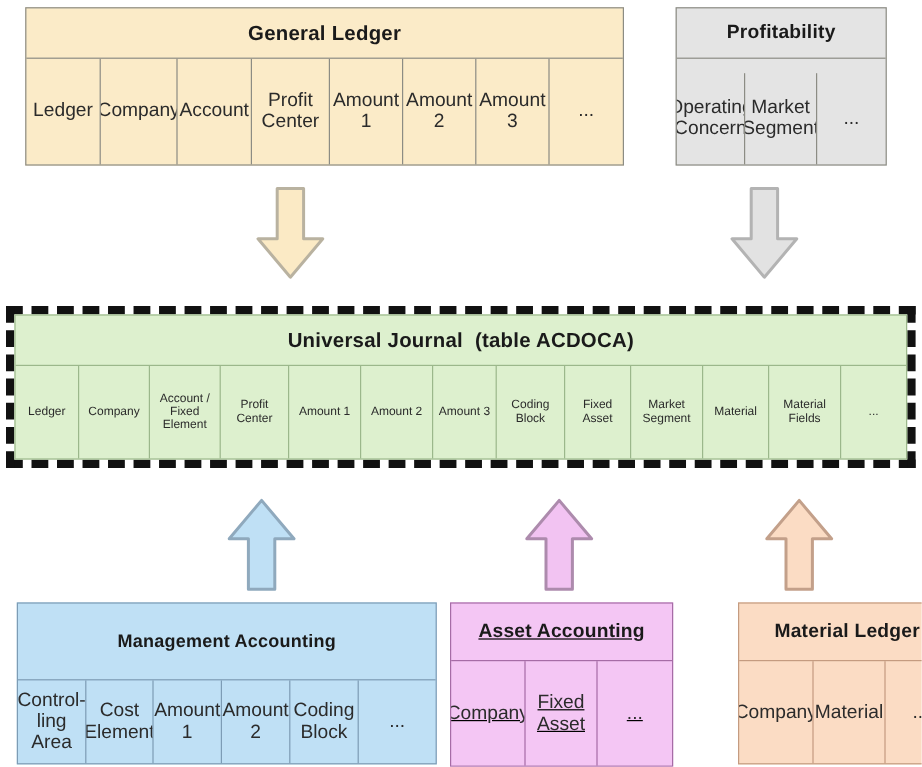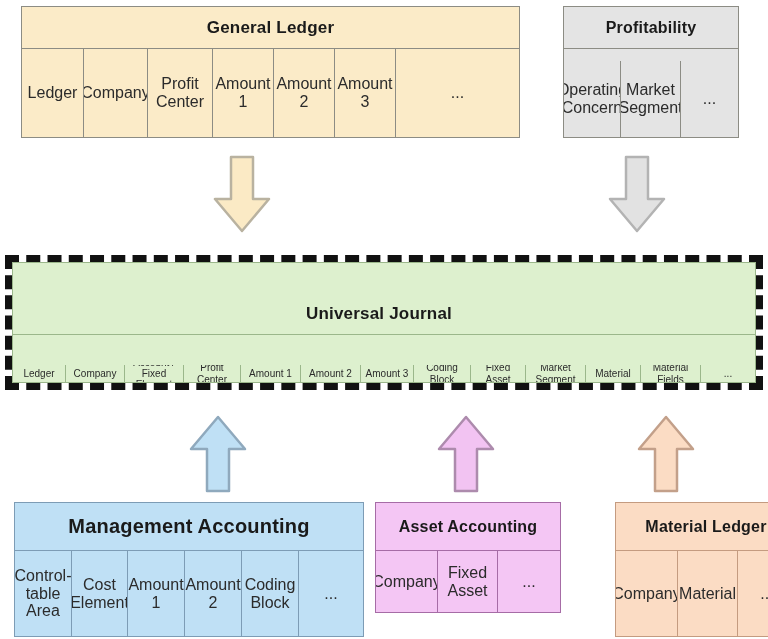--- a/index.html
+++ b/index.html
@@ -68,40 +68,40 @@
   .theme-pink   { background: #f4c6f4; }
   .theme-peach  { background: #fbdcc4; }
 
   .theme-blue  { border-color: #7d9cb5; }
   .theme-blue .card-title, .theme-blue .col { border-color: #7d9cb5; }
   .theme-pink  { border-color: #a66ca6; }
   .theme-pink .card-title, .theme-pink .col { border-color: #a66ca6; }
   .theme-peach { border-color: #c49b80; }
   .theme-peach .card-title, .theme-peach .col { border-color: #c49b80; }
   .theme-green { border-color: #9bb78b; }
-  .theme-green .card-title, .theme-green .col { border-color: #9bb78b; margin-top: 30px; }
+  .theme-green .card-title, .theme-green .col { border-color: #9bb78b; }
 
   
   #card-general-ledger {
     left: 21px; top: 6px; width: 499px; height: 132px; justify-content: center;
   }
   #card-general-ledger .card-title { height: 42px; font-size: 17px; }
 
   #card-profitability {
     left: 563px; top: 6px; width: 176px; height: 132px; gap: 12px;
   }
   #card-profitability .card-title { height: 42px; font-size: 16px; }
 
   #card-management-accounting {
     left: 14px; top: 502px; width: 350px; height: 135px;
   }
-  #card-management-accounting .card-title { height: 48px; font-size: 20px; }
+  #card-management-accounting .card-title { height: 64px; font-size: 15px; }
 
   #card-asset-accounting {
-    left: 375px; top: 502px; width: 186px; height: 111px;
+    left: 375px; top: 502px; width: 186px; height: 137px; text-decoration: underline;
   }
   #card-asset-accounting .card-title { height: 48px; font-size: 16px; }
 
   #card-material-ledger {
     left: 572px; top: 502px; width: 182px; height: 135px; margin-left: 43px;
   }
   #card-material-ledger .card-title { height: 48px; font-size: 16px; }
 
   
   #journal-frame {
@@ -139,20 +139,21 @@
 </head>
 <body>
 
 <div class="canvas">
 
   <div class="card theme-cream" id="card-general-ledger">
     <div class="card-title">General Ledger</div>
     <div class="card-cols">
       <div class="col" style="width:62px">Ledger</div>
       <div class="col" style="width:64px">Company</div>
+      <div class="col" style="width:62px">Account</div>
       <div class="col" style="width:65px">Profit
 Center</div>
       <div class="col" style="width:61px">Amount 1</div>
       <div class="col" style="width:61px">Amount 2</div>
       <div class="col" style="width:61px">Amount 3</div>
       <div class="col" style="flex:1">...</div>
     </div>
   </div>
 
   <div class="card theme-gray" id="card-profitability">
@@ -177,20 +178,21 @@
       <polygon points="18,2 40,2 40,44 56,44 29,76 2,44 18,44" fill="#e2e2e2" stroke="#b3b3b3" stroke-width="2.5" stroke-linejoin="round"></polygon>
     </svg>
   </div>
 
   <div id="journal-frame"></div>
 
   <div class="card theme-green" id="card-universal-journal">
     <div class="card-title">
       <span>Universal Journal</span>
       <span style="display:inline-block;width:10px"></span>
+      <span>(table ACDOCA)</span>
     </div>
     <div class="card-cols">
       <div class="col" style="width:53px">Ledger</div>
       <div class="col" style="width:59px">Company</div>
       <div class="col" style="width:59px">Account /
 Fixed
 Element</div>
       <div class="col" style="width:57px">Profit
 Center</div>
       <div class="col" style="width:60px">Amount 1</div>
@@ -224,21 +226,21 @@
   <div class="arrow-wrap" id="arrow-ml-to-journal">
     <svg class="arrow" viewBox="0 0 58 78" preserveAspectRatio="none" aria-hidden="true">
       <polygon points="29,2 56,34 40,34 40,76 18,76 18,34 2,34" fill="#fbdcc4" stroke="#c3a08a" stroke-width="2.5" stroke-linejoin="round"></polygon>
     </svg>
   </div>
 
   <div class="card theme-blue" id="card-management-accounting">
     <div class="card-title">Management Accounting</div>
     <div class="card-cols">
       <div class="col" style="width:57px">Control-
-table
+ling
 Area</div>
       <div class="col" style="width:56px">Cost
 Element</div>
       <div class="col" style="width:57px">Amount 1</div>
       <div class="col" style="width:57px">Amount 2</div>
       <div class="col" style="width:57px">Coding
 Block</div>
       <div class="col" style="flex:1">...</div>
     </div>
   </div>

